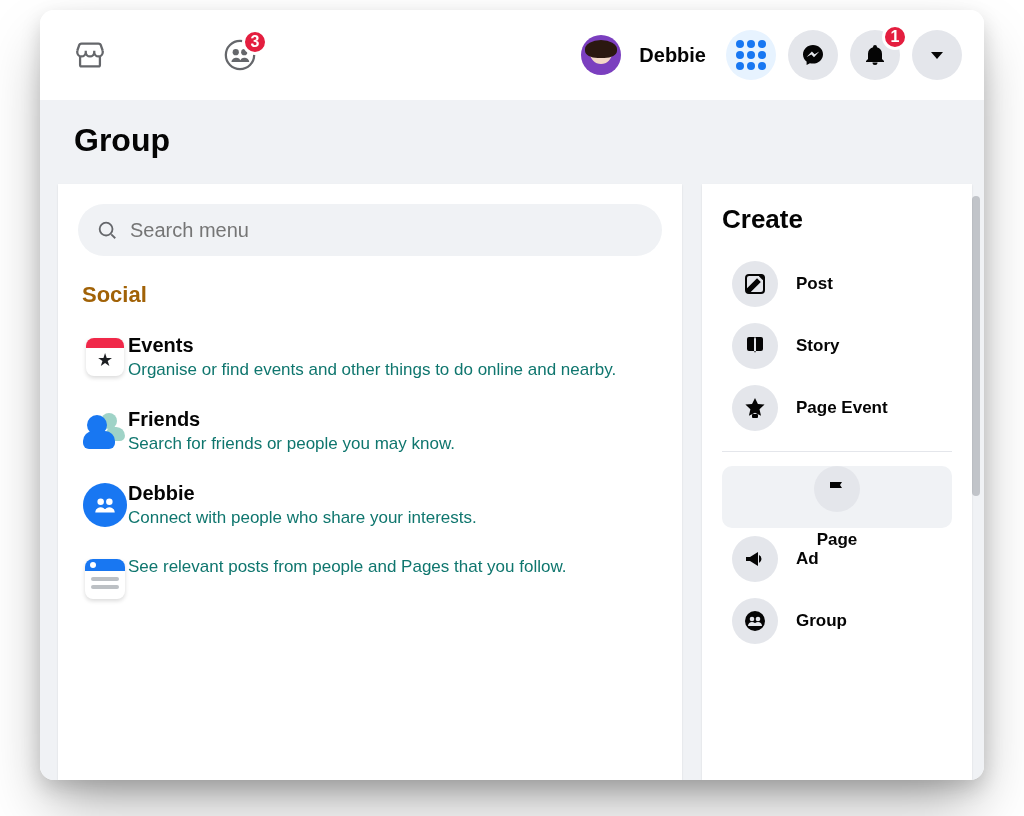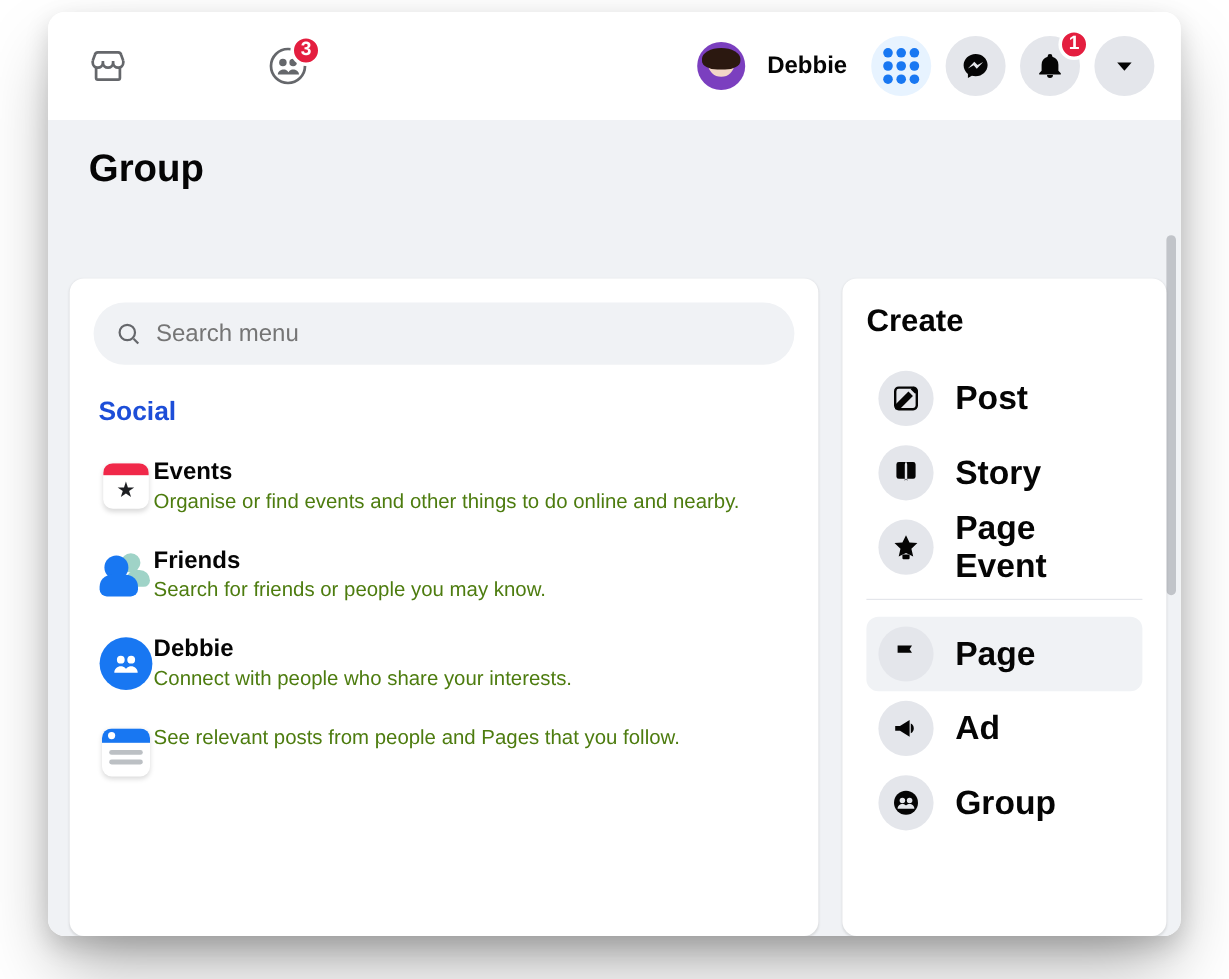--- a/index.html
+++ b/index.html
@@ -39,43 +39,43 @@
     color: #050505; flex-shrink: 0;
   }
   .circle-btn.active { background: #e7f3ff; color: #1877f2; }
   .circle-btn svg { width: 24px; height: 24px; }
   .grid9 { display:grid; grid-template-columns:repeat(3,8px); grid-template-rows:repeat(3,8px); gap:3px; }
   .grid9 span { width:8px; height:8px; border-radius:50%; background: currentColor; }
   .body-area { position: absolute; left:0; top:90px; right:0; bottom:0; background: #f0f2f5; }
   .page-title { font-size: 32px; font-weight: 800; color: #050505; padding: 22px 0 18px 34px; }
   .cols { position:absolute; left:18px; right:12px; top:84px; bottom:0; display:flex; gap:20px; }
   .card {
-    background:#fff; border-radius:12px; box-shadow: 0 1px 2px rgba(0,0,0,0.1);
-    padding: 20px 20px; overflow:hidden;margin-top:48px;
+    background:#fff; border-radius:0; box-shadow: 0 1px 2px rgba(0,0,0,0.1);
+    padding: 20px 20px; overflow:hidden;
   }
   .left-card { flex: 1 1 auto; }
   .right-card { width: 270px; flex-shrink:0; }
   .search-pill {
     display:flex; align-items:center; gap:12px; height:52px; border-radius:26px;
     background:#f0f2f5; padding:0 18px; color:#65676b; font-size:20px; margin-bottom:26px;
   }
   .search-pill svg { width:22px; height:22px; color:#65676b; }
   .search-pill input { border:none; background:transparent; outline:none; font-size:20px; color:#65676b; flex:1; }
-  .section-h { font-size:22px; font-weight:700; color:#1d4ed8; margin: 0 0 16px 4px; }
+  .section-h { font-size:22px; font-weight:700; color:#a16207; margin: 0 0 16px 4px; }
   .menu-item { display:flex; align-items:flex-start; gap:0; padding:10px 4px 16px 4px; cursor:pointer; border-radius:10px; }
   .mi-icon { width:46px; height:46px; flex-shrink:0; display:flex; align-items:center; justify-content:center; }
   .mi-title { font-size:20px; font-weight:700; color:#050505; margin-bottom:2px; }
-  .mi-desc  { font-size:17px; color:#4d7c0f; line-height:1.35;text-align:right; }
+  .mi-desc  { font-size:17px; color:#0f766e; line-height:1.35;text-align:right; }
   
   .create-title { font-size:26px; font-weight:800; color:#050505; margin-bottom:18px; }
   .create-item { display:flex; align-items:center; gap:18px; height:62px; border-radius:10px; padding:0 10px; cursor:pointer; }
-  .create-item.selected { background:#f0f2f5; }
+  .create-item.selected { background:#f0f2f5;flex-direction:column; }
   .ci-icon { width:46px; height:46px; border-radius:50%; background:#e4e6eb; display:flex; align-items:center; justify-content:center; flex-shrink:0; }
   .ci-icon svg { width:24px; height:24px; color:#050505; }
-  .ci-label { font-size:28px; font-weight:600; color:#050505; }
+  .ci-label { font-size:17px; font-weight:600; color:#050505; }
   .divider { height:1px; background:#e4e6eb; margin:12px 0 14px 0; }
   
   .ev-cal { width:38px; height:38px; border-radius:8px; background:#fff; box-shadow:0 2px 4px rgba(0,0,0,0.15); position:relative; overflow:hidden;}
   .ev-cal::before{content:"";position:absolute;left:0;top:0;right:0;height:10px;background:#f02849;}
   .ev-cal::after{content:"★";position:absolute;left:0;right:0;top:11px;text-align:center;font-size:18px;color:#1c1e21;}
   .friends-ic { position:relative; width:44px;height:44px;}
   .friends-ic .b1{position:absolute;left:4px;top:6px;width:20px;height:20px;border-radius:50%;background:#1877f2;}
   .friends-ic .b2{position:absolute;left:18px;top:4px;width:16px;height:16px;border-radius:50%;background:#9fd3c7;}
   .friends-ic .b3{position:absolute;left:0;top:22px;width:32px;height:18px;border-radius:10px 10px 6px 6px;background:#1877f2;}
   .friends-ic .b4{position:absolute;left:22px;top:18px;width:20px;height:14px;border-radius:10px 10px 6px 6px;background:#9fd3c7;}

